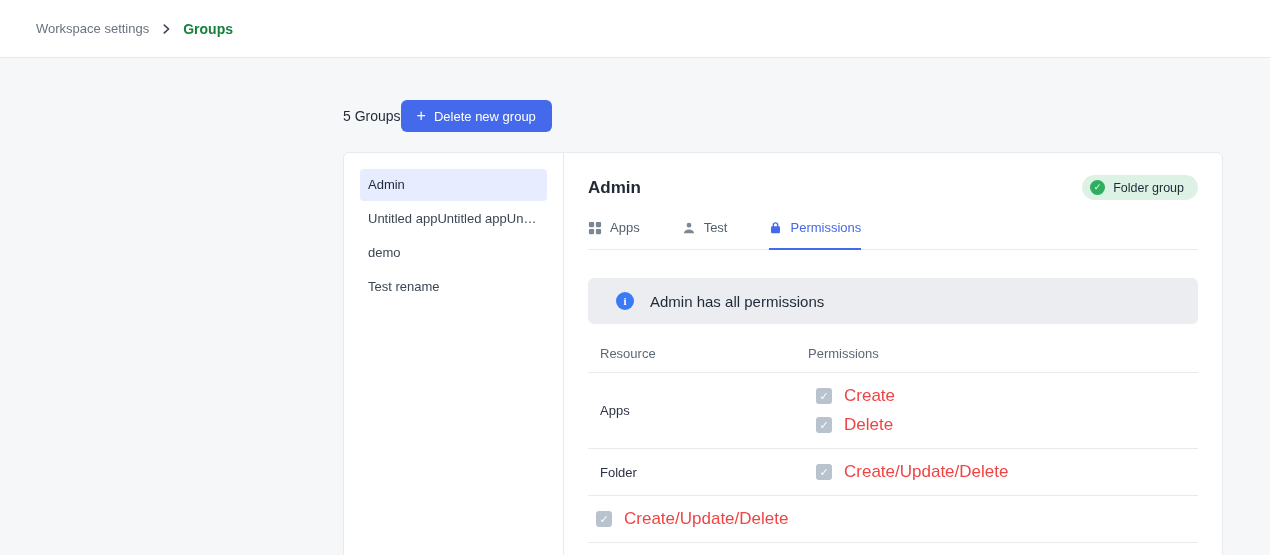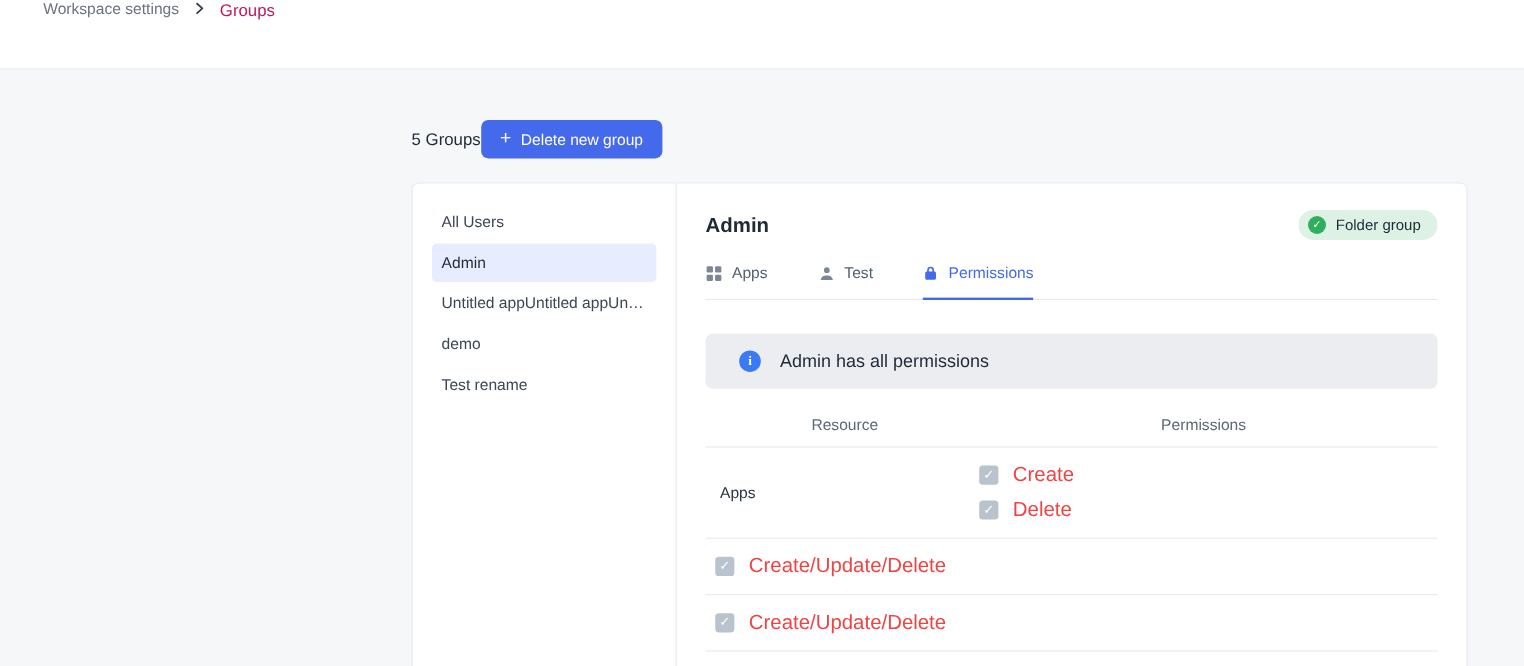--- a/index.html
+++ b/index.html
@@ -7,25 +7,25 @@
   body {
     font-family:"Liberation Sans", sans-serif;
     background:var(--page-bg, #f6f7f9);
     color:#1f2937;
   }
 
   
   .topbar {
     height:58px; background:#ffffff;
     border-bottom:1px solid var(--border, #e8eaed);
-    display:flex; padding-left:36px;
+    display:flex; align-items:center; padding-left:36px;
   }
   .crumb-parent { font-size:13px; color:#6b7280; cursor:pointer; }
   .crumb-sep { display:inline-flex; margin:0 10px; }
-  .crumb-current { font-size:14px; font-weight:400; color:#be185d; }
+  .crumb-current { font-size:14px; font-weight:700; color:#15803d; }
 
   
   .content { margin-left:343px; width:880px; }
 
   .toolbar {
     margin-top:42px; display:flex; justify-content:flex-start; align-items:center;
   }
   .groups-count { font-size:14px; font-weight:500; color:#1f2937; }
   .btn-primary {
     height:32px; background:var(--accent, #4469ea); color:#ffffff;
@@ -99,21 +99,21 @@
     flex-shrink:0;
   }
   .banner-text { font-size:15px; color:#1f2937; }
 
   
   .perm-table { margin-top:6px; }
   .t-row {
     display:grid; grid-template-columns:220px 1fr; align-items:center;
     border-bottom:1px solid var(--border, #e8eaed);
   }
-  .t-head { padding:16px 0 11px 0; border-bottom:1px solid var(--border, #e8eaed);text-align:center; }
+  .t-head { padding:16px 0 11px 0; border-bottom:1px solid var(--border, #e8eaed); }
   .t-head .hcell { font-size:13px; font-weight:500; color:#5b6877; }
   .cell-resource { padding-left:12px; font-size:13px; color:#2a3442; }
   .cell-perms { padding:13px 0; display:flex; flex-direction:column; gap:9px; }
   .perm-line { display:flex; align-items:center; padding-left:8px; }
   .checkbox {
     width:16px; height:16px; border-radius:3px;
     background:var(--checkbox-gray, #b9c3cd);
     display:inline-flex; align-items:center; justify-content:center;
     color:#ffffff; font-size:11px; line-height:1; flex-shrink:0;
   }
@@ -138,21 +138,20 @@
     <div class="groups-count">5 Groups</div>
     <button class="btn-primary">
       <span class="plus">+</span>
       <span>Delete new group</span>
     </button>
   </div>
 
   <div class="card">
 
     <nav class="group-list">
-      <div class="group-item">All Users</div>
       <div class="group-item selected">Admin</div>
       <div class="group-item">Untitled appUntitled appUntitle…</div>
       <div class="group-item">demo</div>
       <div class="group-item">Test rename</div>
     </nav>
 
     <section class="panel">
 
       <div class="panel-head">
         <h2 class="panel-title">Admin</h2>
@@ -206,20 +205,21 @@
               <span class="perm-label">Create</span>
             </div>
             <div class="perm-line">
               <span class="checkbox">✓</span>
               <span class="perm-label">Delete</span>
             </div>
           </div>
         </div>
 
         <div class="t-row">
+          <div class="cell-resource">Folder</div>
           <div class="cell-perms">
             <div class="perm-line">
               <span class="checkbox">✓</span>
               <span class="perm-label">Create/Update/Delete</span>
             </div>
           </div>
         </div>
 
         <div class="t-row">
           <div class="cell-perms">

